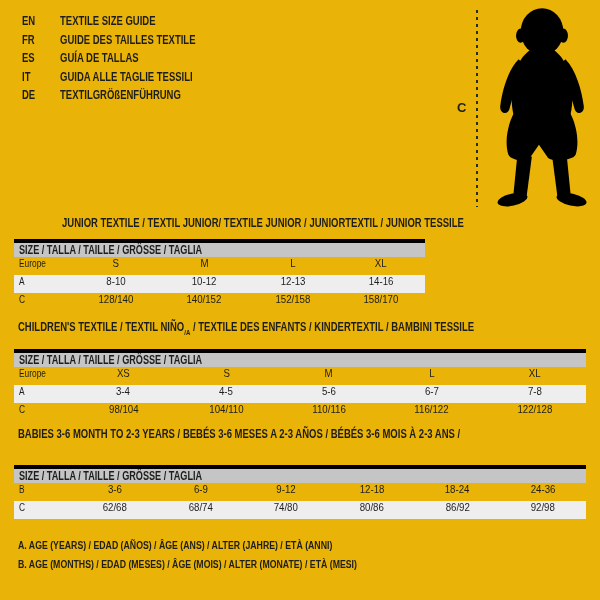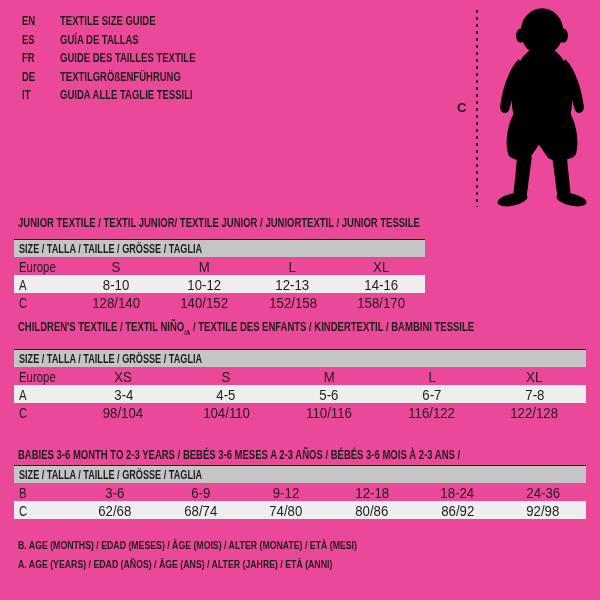--- a/index.html
+++ b/index.html
@@ -1,21 +1,21 @@
 <!DOCTYPE html>
 <html><head>
 <meta charset="utf-8">
 <style>
   * { margin: 0; padding: 0; box-sizing: border-box; }
   html, body { background: #ffffff; }
   .page {
     position: relative;
     width: 600px;
     height: 600px;
-    background: #ec4899;
+    background: #eab308;
     color: #1d1d1b;
     font-family: "Liberation Sans", sans-serif;
     overflow: hidden;
   }
   
   .cx  { display: inline-block; transform: scaleX(0.76); transform-origin: 0 50%; white-space: nowrap; }
   .cxc { display: inline-block; transform: scaleX(0.88); transform-origin: 50% 50%; white-space: nowrap; }
 
   
   .lang-list { position: absolute; top: 12px; left: 22px; }
@@ -31,58 +31,58 @@
   }
   .baby-svg { position: absolute; left: 45px; top: 6px; }
 
   
   .section-heading { position: absolute; left: 18px; font-weight: bold; font-size: 12.5px; white-space: nowrap; }
   .section-heading sub { font-size: 8px; }
 
   
   .size-table { position: absolute; left: 14px; }
   .thead {
-    height: 18px; background: #c5c5c5; border-top: 1px solid #000000;
+    height: 18px; background: #c5c5c5; border-top: 4px solid #000000;
     display: flex; align-items: center; padding-left: 5px;
     font-weight: bold; font-size: 12px;
   }
-  .trow { height: 18px; display: flex; align-items: flex-end; font-size: 15px; }
+  .trow { height: 18px; display: flex; align-items: flex-start; font-size: 11px; }
   .trow.alt { background: #eeeeee; }
   .tlabel { width: 58px; padding-left: 5px; }
   .tcell { flex: 1; text-align: center; }
 
   
   .footnotes { position: absolute; left: 18px; top: 539px; }
   .footnote { height: 18.5px; font-weight: bold; font-size: 11.5px; white-space: nowrap; }
 </style>
 </head>
 <body>
 
 <div class="page">
 
   <div class="lang-list">
     <div class="lang-row">
       <span class="lang-code"><span class="cx">EN</span></span>
       <span class="cx">TEXTILE SIZE GUIDE</span>
     </div>
     <div class="lang-row">
+      <span class="lang-code"><span class="cx">FR</span></span>
+      <span class="cx">GUIDE DES TAILLES TEXTILE</span>
+    </div>
+    <div class="lang-row">
       <span class="lang-code"><span class="cx">ES</span></span>
       <span class="cx">GUÍA DE TALLAS</span>
     </div>
     <div class="lang-row">
-      <span class="lang-code"><span class="cx">FR</span></span>
-      <span class="cx">GUIDE DES TAILLES TEXTILE</span>
+      <span class="lang-code"><span class="cx">IT</span></span>
+      <span class="cx">GUIDA ALLE TAGLIE TESSILI</span>
     </div>
     <div class="lang-row">
       <span class="lang-code"><span class="cx">DE</span></span>
       <span class="cx">TEXTILGRÖßENFÜHRUNG</span>
-    </div>
-    <div class="lang-row">
-      <span class="lang-code"><span class="cx">IT</span></span>
-      <span class="cx">GUIDA ALLE TAGLIE TESSILI</span>
     </div>
   </div>
 
   <div class="figure">
     <span class="c-label">C</span>
     <div class="dotted-line"></div>
     <svg class="baby-svg" width="112" height="204" viewBox="0 0 110 200" xmlns="http://www.w3.org/2000/svg">
       <g fill="#000000">
         <ellipse cx="56" cy="25" rx="21" ry="23"></ellipse>
         <ellipse cx="35" cy="29" rx="4.5" ry="7"></ellipse>
@@ -92,21 +92,21 @@
         <path d="M79,52 C89,62 95,82 97,98 C98,105 90,108 88,101 C84,86 79,70 71,60 Z"></path>
         <path d="M29,104 C22,116 19,134 23,146 C26,152 40,153 44,149 L53,136 L62,149 C66,153 86,152 89,146 C93,134 90,116 83,104 Z"></path>
         <path d="M32,144 L46,148 L41,186 L28,184 Z"></path>
         <path d="M66,148 L80,144 L84,184 L71,186 Z"></path>
         <ellipse cx="27" cy="190" rx="15" ry="6" transform="rotate(-12 27 190)"></ellipse>
         <ellipse cx="85" cy="190" rx="15" ry="6" transform="rotate(12 85 190)"></ellipse>
       </g>
     </svg>
   </div>
 
-  <div class="section-heading" style="top:216px;">
+  <div class="section-heading" style="top:216px;margin-left:44px;">
     <span class="cx">JUNIOR TEXTILE / TEXTIL JUNIOR/ TEXTILE JUNIOR / JUNIORTEXTIL / JUNIOR TESSILE</span>
   </div>
   <div class="size-table" style="top:239px; width:411px;">
     <div class="thead">
       <span class="cx">SIZE / TALLA / TAILLE / GRÖSSE / TAGLIA</span>
     </div>
     <div class="trow">
       <span class="tlabel"><span class="cx">Europe</span></span>
       <span class="tcell"><span class="cxc">S</span></span>
       <span class="tcell"><span class="cxc">M</span></span>
@@ -155,21 +155,21 @@
     <div class="trow">
       <span class="tlabel"><span class="cx">C</span></span>
       <span class="tcell"><span class="cxc">98/104</span></span>
       <span class="tcell"><span class="cxc">104/110</span></span>
       <span class="tcell"><span class="cxc">110/116</span></span>
       <span class="tcell"><span class="cxc">116/122</span></span>
       <span class="tcell"><span class="cxc">122/128</span></span>
     </div>
   </div>
 
-  <div class="section-heading" style="top:448px;">
+  <div class="section-heading" style="top:427px;">
     <span class="cx">BABIES 3-6 MONTH TO 2-3 YEARS / BEBÉS 3-6 MESES A 2-3 AÑOS / BÉBÉS 3-6 MOIS À 2-3 ANS /</span>
   </div>
   <div class="size-table" style="top:465px; width:572px;">
     <div class="thead">
       <span class="cx">SIZE / TALLA / TAILLE / GRÖSSE / TAGLIA</span>
     </div>
     <div class="trow">
       <span class="tlabel"><span class="cx">B</span></span>
       <span class="tcell"><span class="cxc">3-6</span></span>
       <span class="tcell"><span class="cxc">6-9</span></span>
@@ -183,17 +183,17 @@
       <span class="tcell"><span class="cxc">62/68</span></span>
       <span class="tcell"><span class="cxc">68/74</span></span>
       <span class="tcell"><span class="cxc">74/80</span></span>
       <span class="tcell"><span class="cxc">80/86</span></span>
       <span class="tcell"><span class="cxc">86/92</span></span>
       <span class="tcell"><span class="cxc">92/98</span></span>
     </div>
   </div>
 
   <div class="footnotes">
+    <div class="footnote"><span class="cx">A. AGE (YEARS) / EDAD (AÑOS) / ÂGE (ANS) / ALTER (JAHRE) / ETÀ (ANNI)</span></div>
     <div class="footnote"><span class="cx">B. AGE (MONTHS) / EDAD (MESES) / ÂGE (MOIS) / ALTER (MONATE) / ETÀ (MESI)</span></div>
-    <div class="footnote"><span class="cx">A. AGE (YEARS) / EDAD (AÑOS) / ÂGE (ANS) / ALTER (JAHRE) / ETÀ (ANNI)</span></div>
   </div>
 
 </div>
 
 </body></html>

